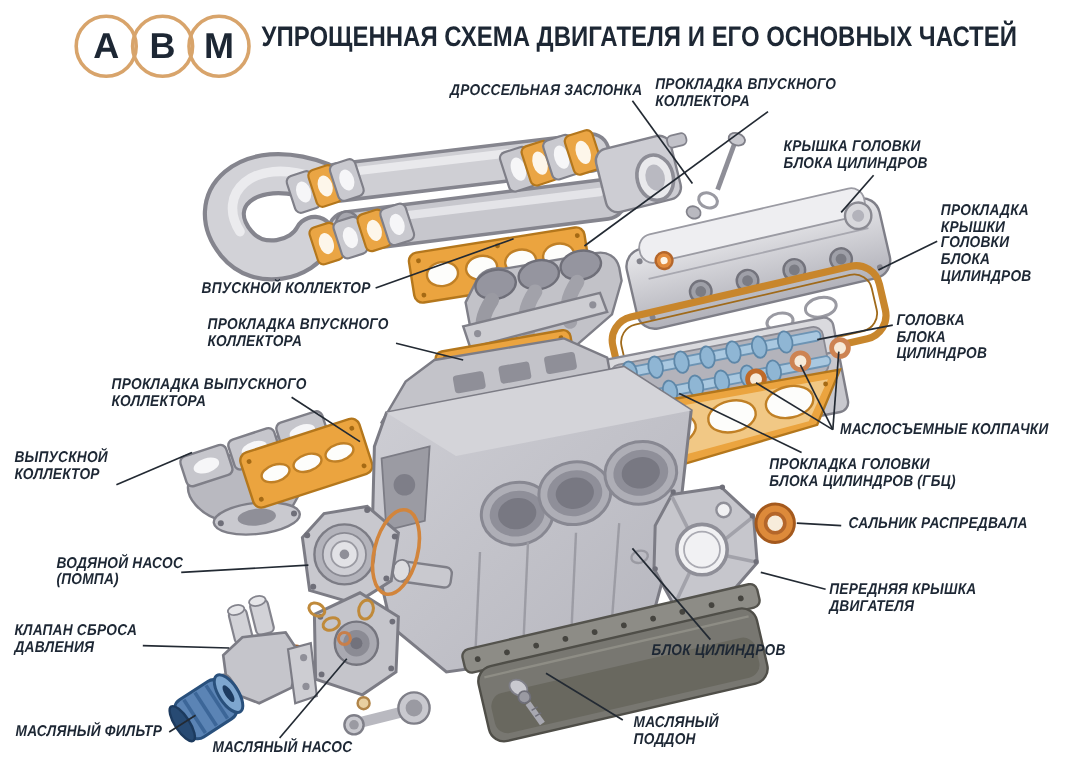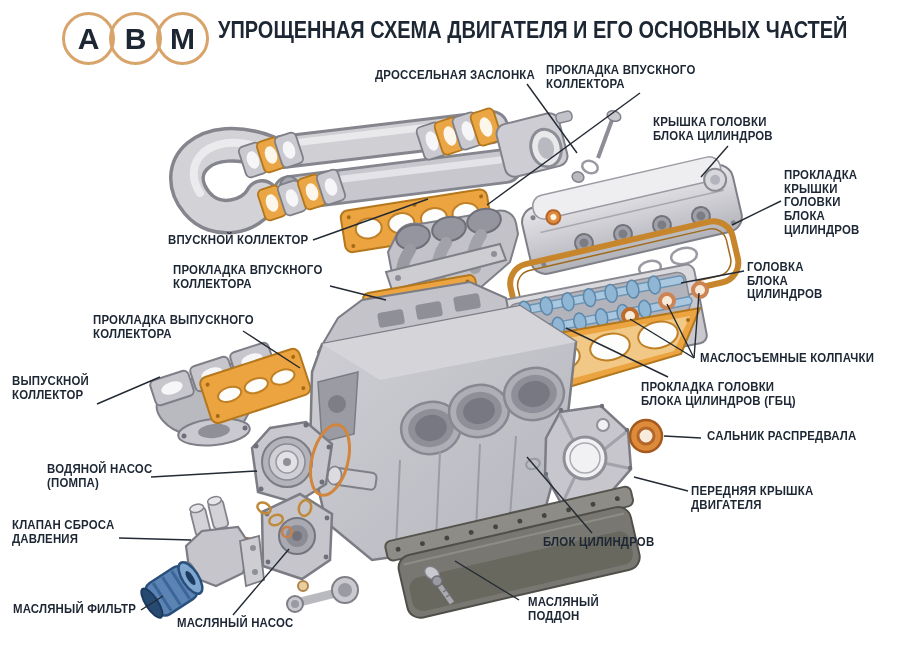--- a/index.html
+++ b/index.html
@@ -6,21 +6,21 @@
   .canvas{position:relative;width:900px;height:650px;background:#ffffff;overflow:hidden;
           font-family:"Liberation Sans",sans-serif;}
   .scene{position:absolute;left:0;top:0;width:900px;height:650px;}
   .logo{position:absolute;left:62px;top:12px;display:flex;}
   .logo-circle{width:47px;height:47px;border:3px solid #d8a46b;border-radius:50%;
                display:flex;align-items:center;justify-content:center;margin-left:-6px;
                font-weight:bold;font-size:30px;color:#1d2734;background:transparent;}
   .logo-circle:first-child{margin-left:0;}
   .title{position:absolute;left:218px;top:17px;font-size:23.5px;font-weight:bold;color:#1d2734;
          transform:scaleX(0.85);transform-origin:0 0;white-space:nowrap;}
-  #labels-layer{position:absolute;left:0;top:0;width:900px;height:650px;}
+  #labels-layer{position:absolute;left:0;top:0;width:900px;height:650px;font-style:italic;}
   .part-label{position:absolute;font-weight:bold;font-size:13px;line-height:1.05;color:#1d2734;
               white-space:pre-line;transform:scaleX(0.88);transform-origin:0 0;letter-spacing:0.2px;}
 </style>
 </head>
 <body>
 
 <div class="canvas">
 
   <div class="logo">
     <div class="logo-circle">

